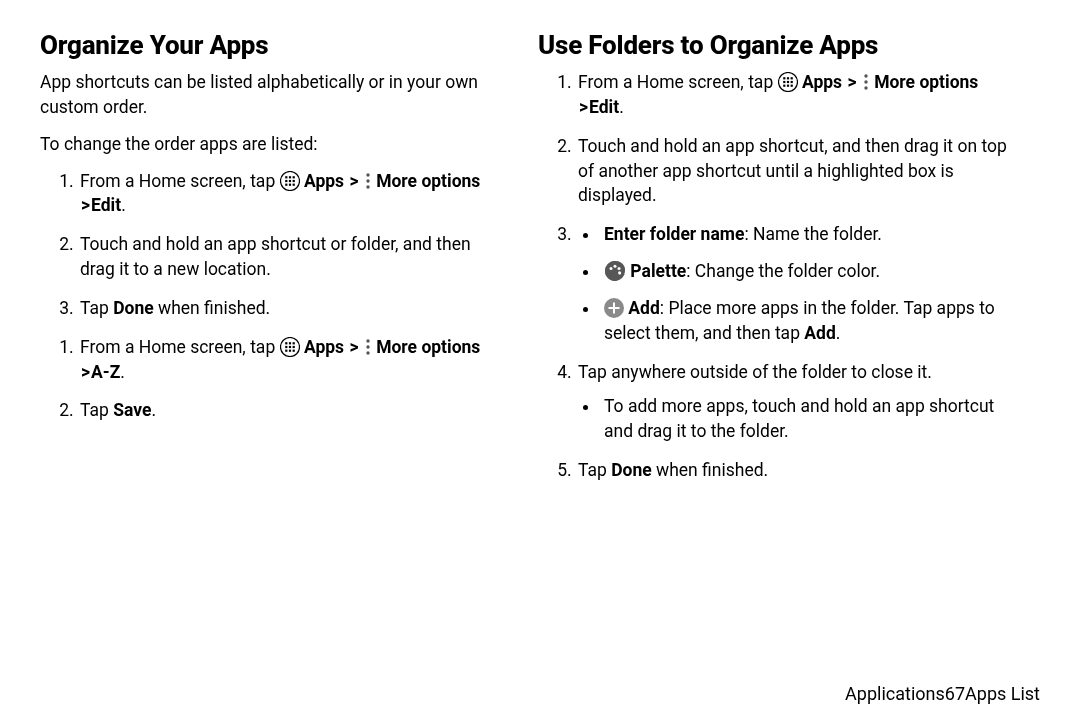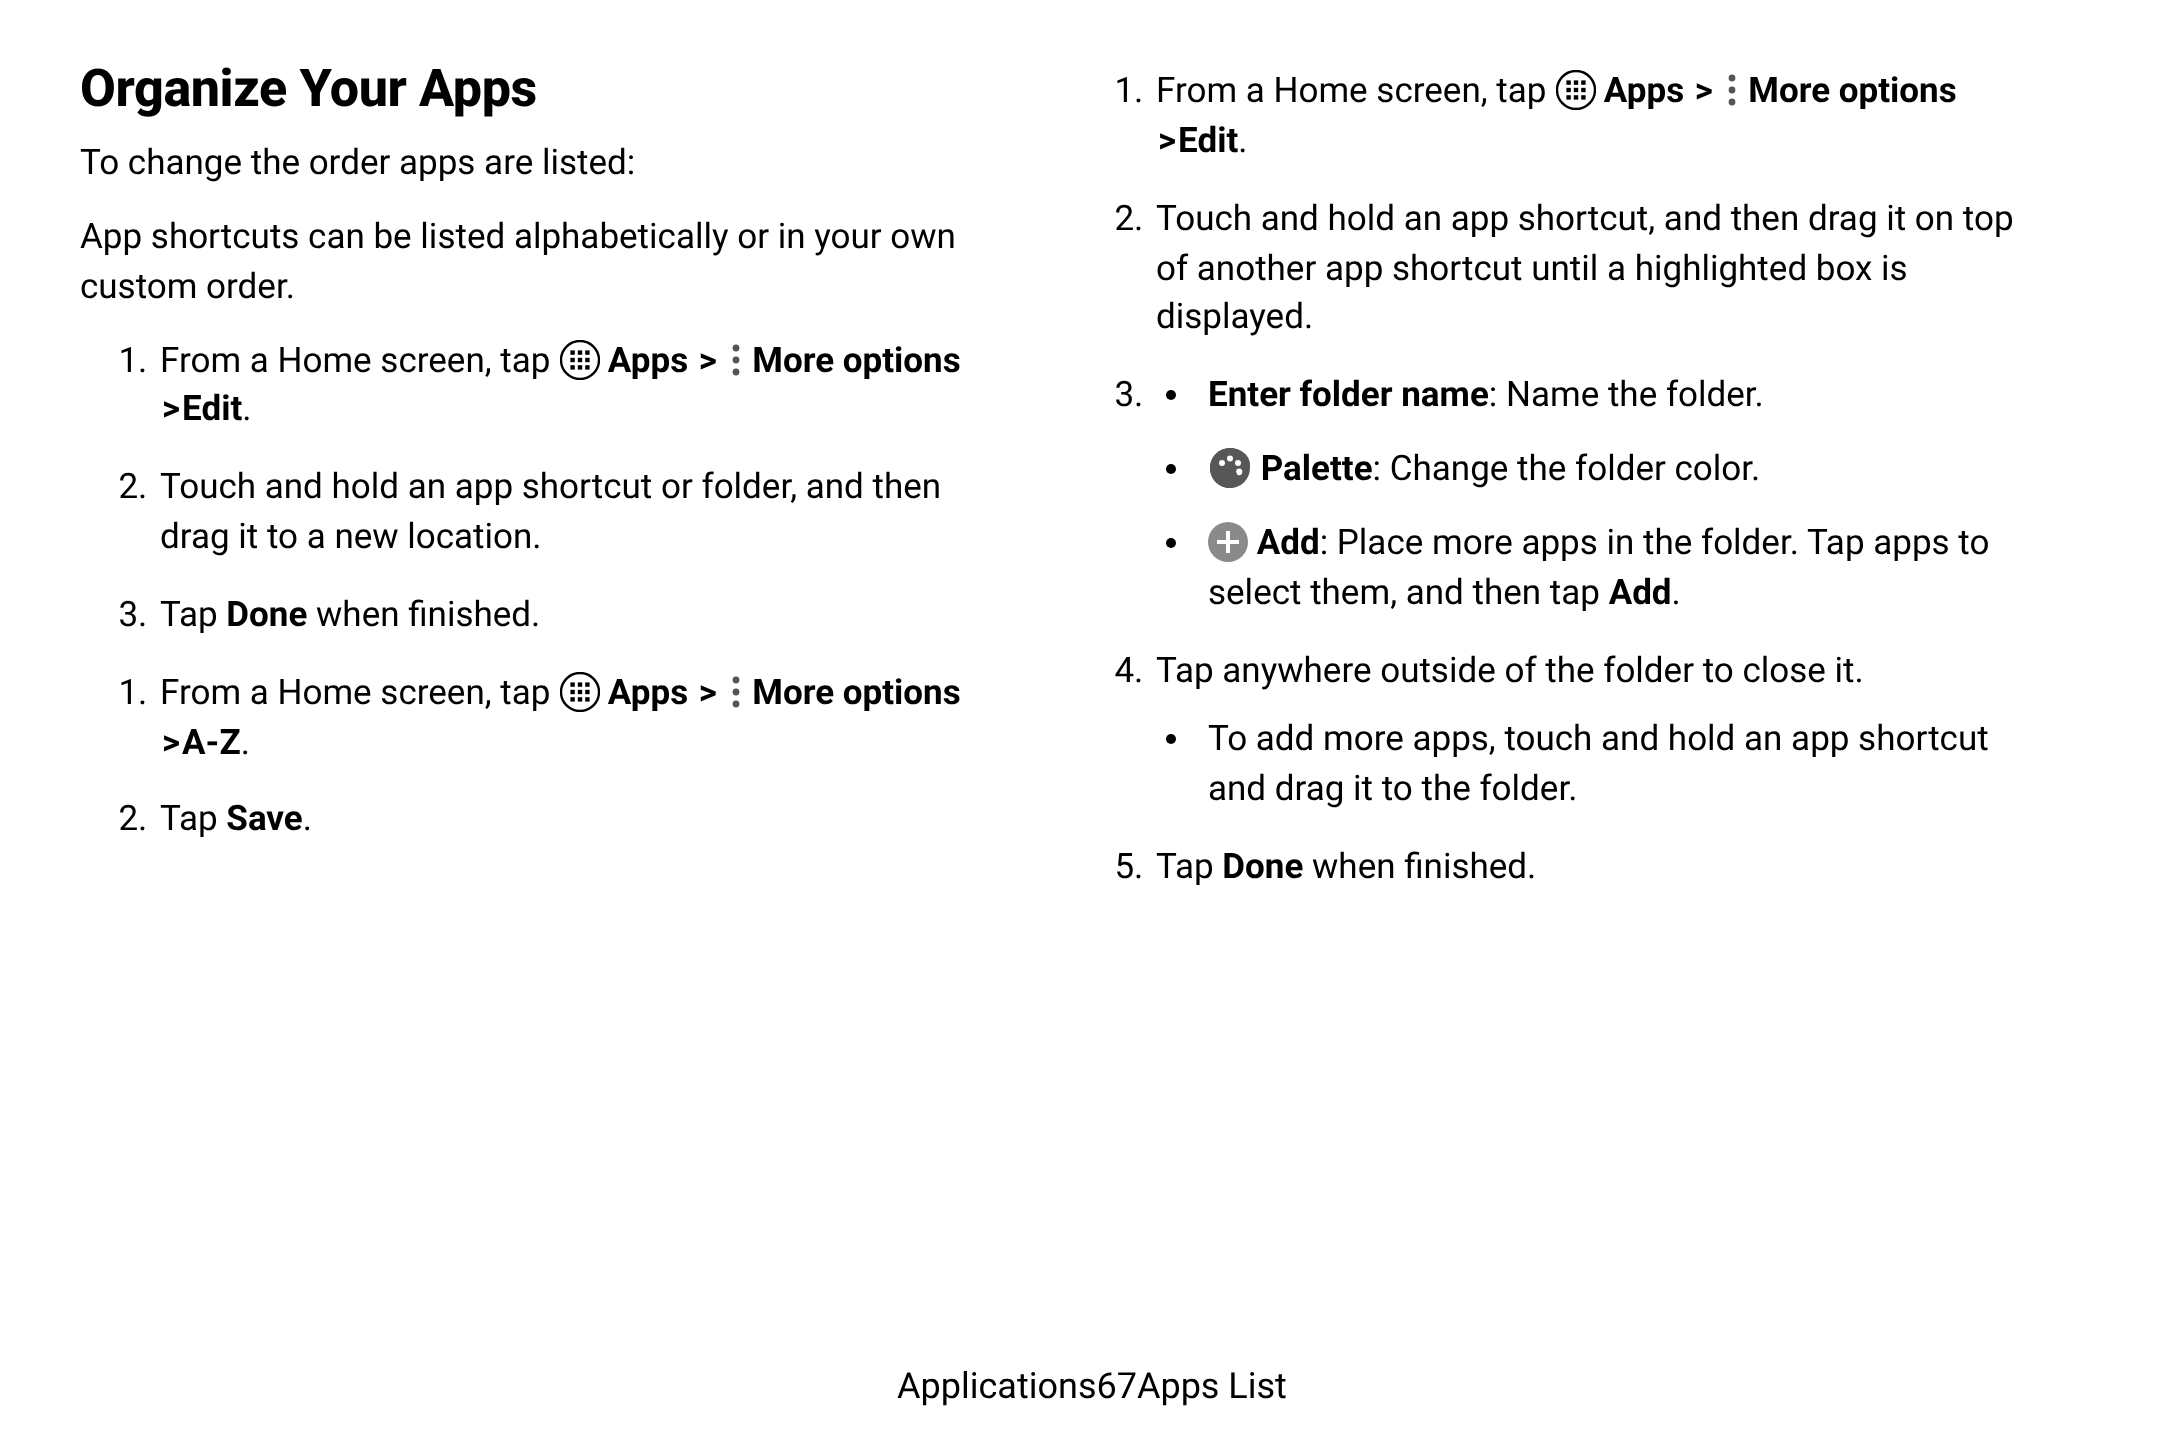--- a/index.html
+++ b/index.html
@@ -59,34 +59,34 @@
     position: relative;
     top: -1px;
   }
   .icon svg { display: block; }
   .footer {
     position: absolute;
     bottom: 16px;
     left: 52px;
     right: 40px;
     display: flex;
-    justify-content: center;
+    justify-content: flex-end;
     font-size: 18px;
   }
   .gt { font-weight: 700; padding: 0 1px; }
 </style>
 </head>
 <body>
 
 <div class="page">
 
   <div class="col">
     <h2>Organize Your Apps</h2>
+    <p>App shortcuts can be listed alphabetically or in your own custom order.</p>
     <p>To change the order apps are listed:</p>
-    <p>App shortcuts can be listed alphabetically or in your own custom order.</p>
 
     <ol>
       <li>
         <span>From a Home screen, tap </span>
         <span class="icon">
           <svg width="20" height="20" viewBox="0 0 20 20">
               <circle cx="10" cy="10" r="9.5" fill="none" stroke="#000" stroke-width="1.2"></circle>
               <g fill="#000">
                 <rect x="5.2" y="5.2" width="2.2" height="2.2"></rect>
                 <rect x="8.9" y="5.2" width="2.2" height="2.2"></rect>
@@ -149,20 +149,21 @@
         <span class="b">More options</span>
         <span class="gt">&gt;</span><span class="b">A-Z</span><span>.</span>
       </li>
       <li>
         <span>Tap </span><span class="b">Save</span><span>.</span>
       </li>
     </ol>
   </div>
 
   <div class="col">
+    <h2>Use Folders to Organize Apps</h2>
 
     <ol>
       <li>
         <span>From a Home screen, tap </span>
         <span class="icon">
           <svg width="20" height="20" viewBox="0 0 20 20">
               <circle cx="10" cy="10" r="9.5" fill="none" stroke="#000" stroke-width="1.2"></circle>
               <g fill="#000">
                 <rect x="5.2" y="5.2" width="2.2" height="2.2"></rect>
                 <rect x="8.9" y="5.2" width="2.2" height="2.2"></rect>

